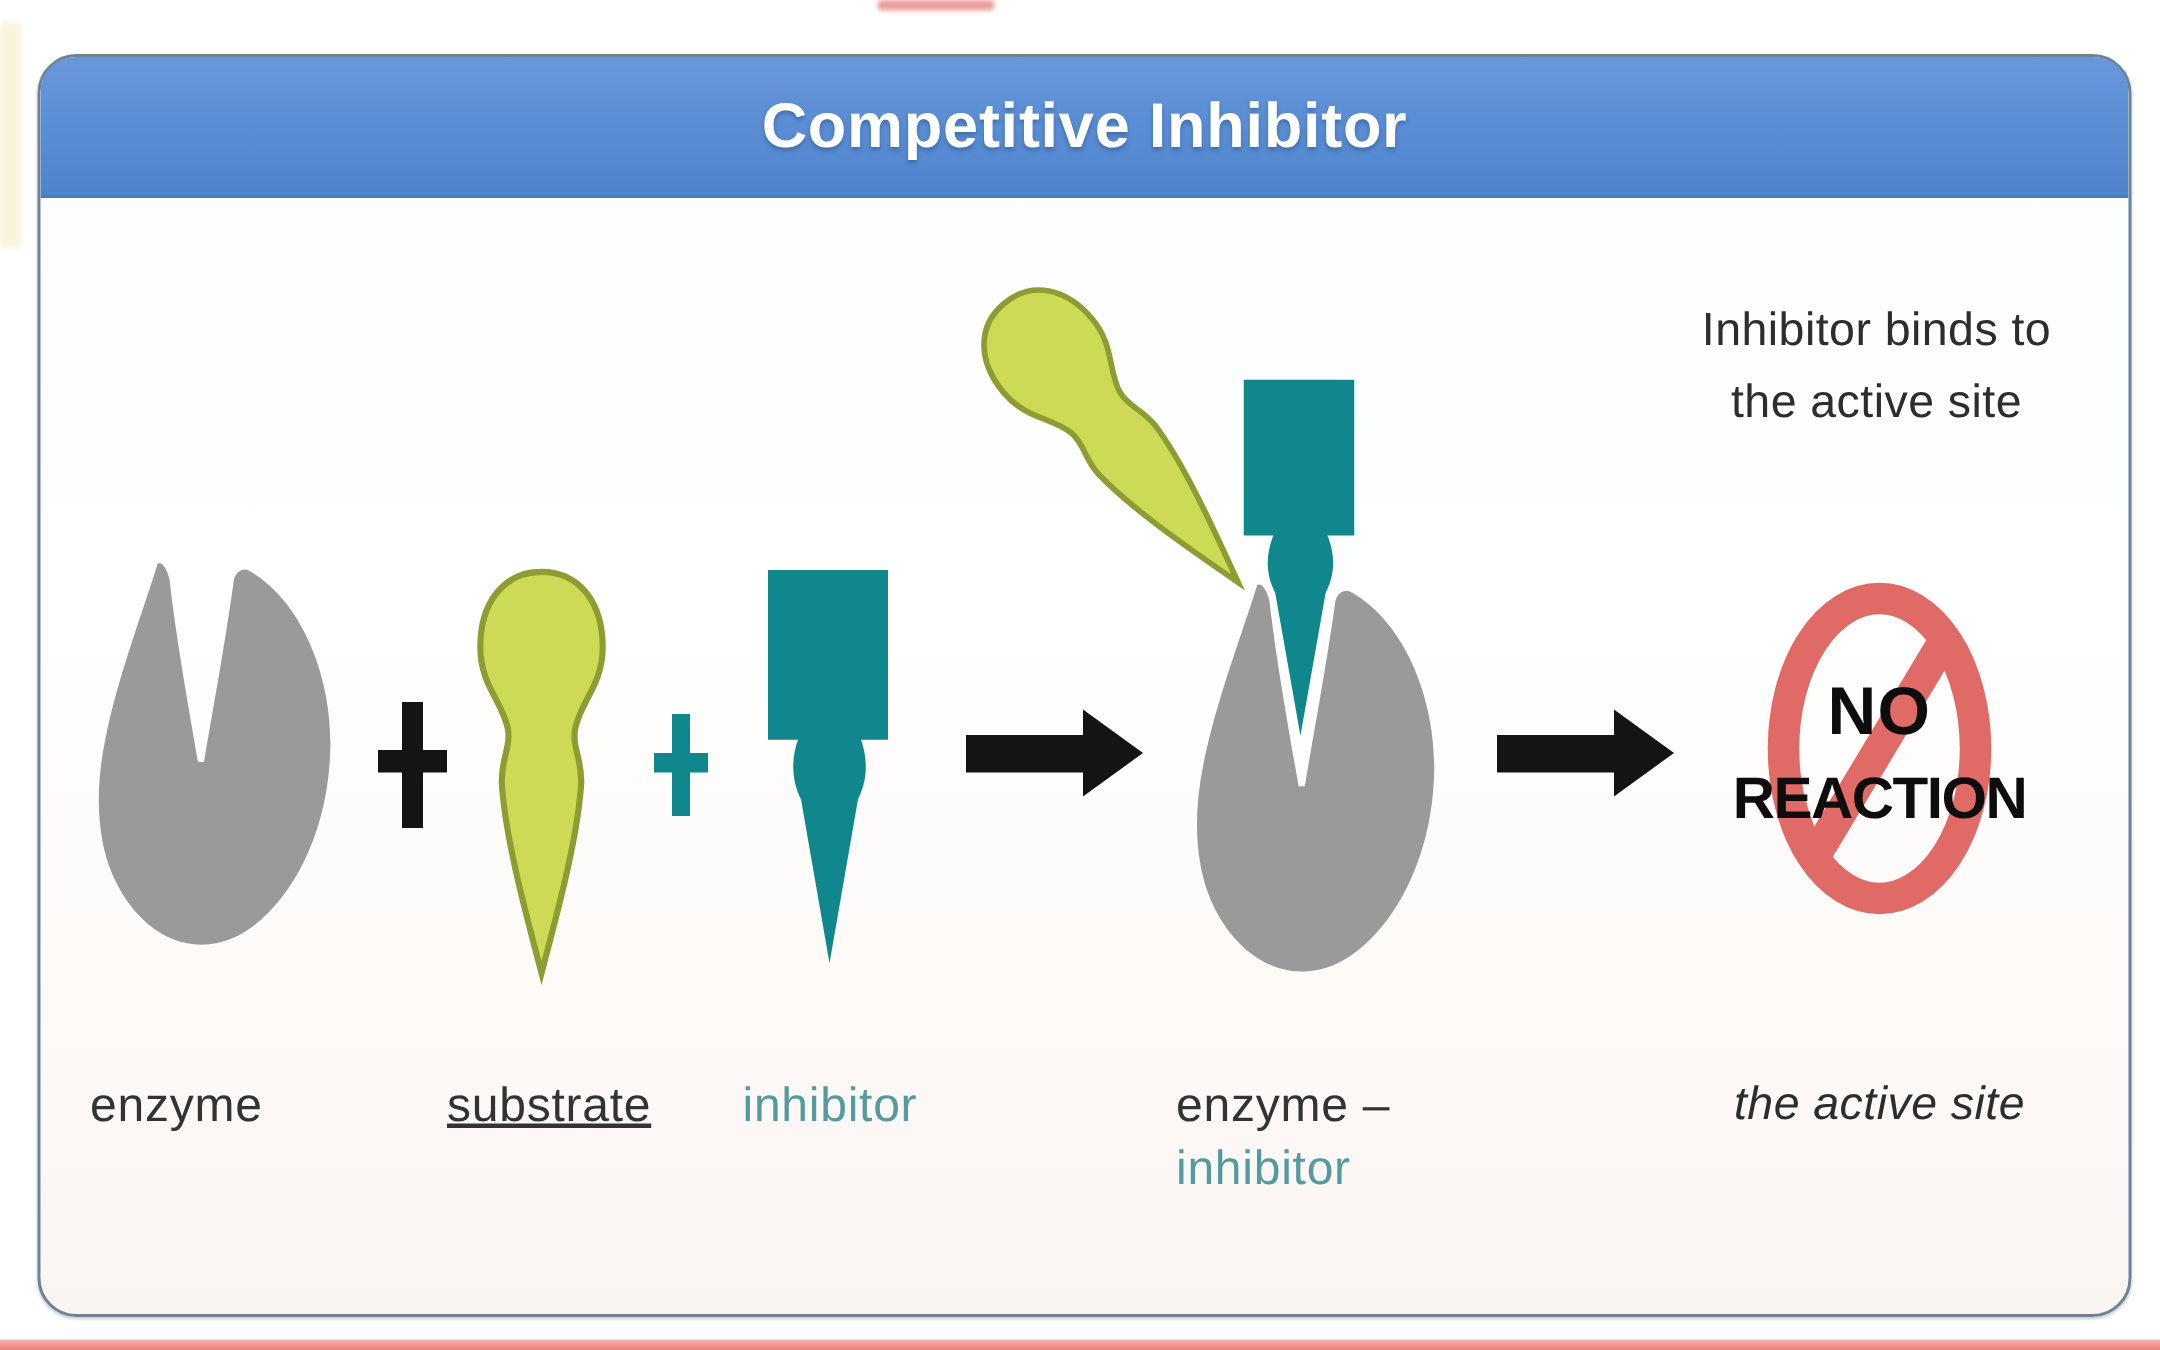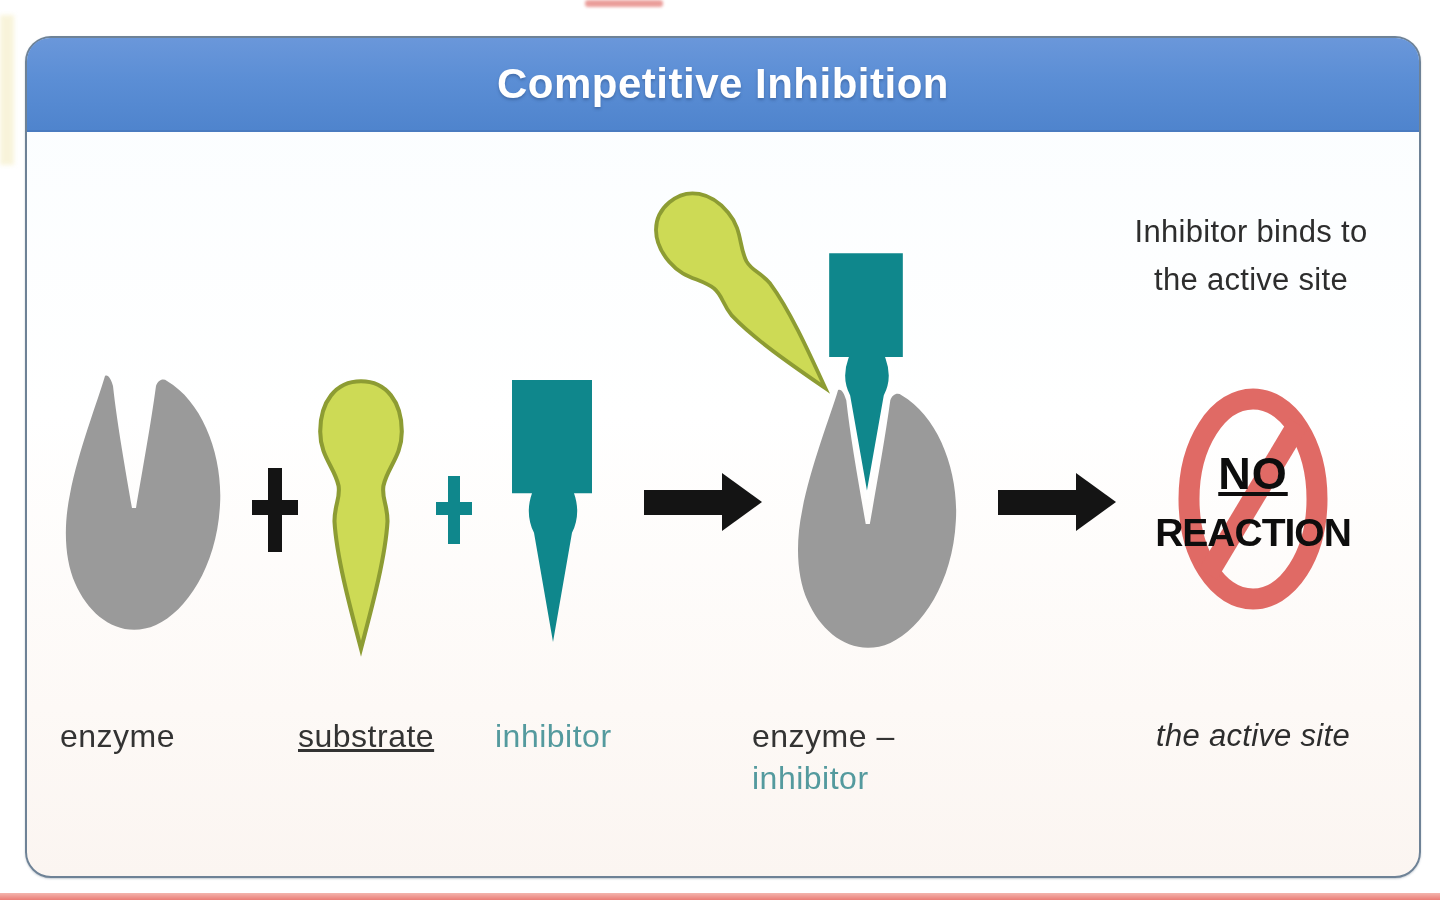--- a/index.html
+++ b/index.html
@@ -43,35 +43,35 @@
   }
   .teal-text{color:var(--label-teal,#549a9e);}
   .annotation{
     position:absolute;text-align:center;font-size:31px;line-height:48px;
     color:#2d2d2d;letter-spacing:.3px;
   }
   .annotation.italic{font-style:italic;}
   .no-text{
     position:absolute;text-align:center;color:#0d0d0d;font-weight:800;
   }
-  .no-line1{font-size:45px;letter-spacing:1px;text-decoration:underline;}
+  .no-line1{font-size:45px;letter-spacing:1px;}
   .no-line2{font-size:39px;letter-spacing:-1px;}
 </style>
 </head>
 <body>
 
 <div>
 
   <div class="artifact-top"></div>
   <div class="artifact-left"></div>
   <div class="artifact-bottom"></div>
 
   <div class="card">
     <div class="header">
-      <span class="title">Competitive Inhibition</span>
+      <span class="title">Competitive Inhibitor</span>
     </div>
   </div>
 
   <svg class="abs" style="left:60px;top:368px;" width="166" height="264" viewBox="0 0 166 264" preserveAspectRatio="none">
     <path style="fill:var(--enzyme-gray)" d="M45,8 C38,32 18,84 10,126 C3,160 5,192 15,215 C30,250 62,272 96,257
          C127,243 157,197 160,137 C163,88 143,34 107,13 C103,10 98,12 96,18
          C91,55 82,105 76,140 L72,140 C66,105 57,55 53,18 C51,11 48,6 45,8 Z"></path>
   </svg>
 
   <svg class="abs" style="left:252px;top:468px;" width="46" height="84" viewBox="0 0 46 84">
@@ -124,26 +124,26 @@
     <ellipse cx="75" cy="111" rx="64" ry="100" fill="none" style="stroke:var(--prohibition-red)" stroke-width="21"></ellipse>
     <line x1="30" y1="186" x2="120" y2="36" style="stroke:var(--prohibition-red)" stroke-width="21"></line>
   </svg>
   <div class="no-text no-line1" style="left:1173px;top:448px;width:160px;">NO</div>
   <div class="no-text no-line2" style="left:1145px;top:511px;width:216px;">REACTION</div>
 
   <div class="label" style="left:60px;top:718px;width:166px;">enzyme</div>
   <div class="label" style="left:298px;top:718px;width:128px;text-decoration:underline;">substrate</div>
   <div class="label teal-text" style="left:495px;top:718px;width:118px;">inhibitor</div>
 
-  <div class="label" style="left:752px;top:715px;width:256px;line-height:42px;">
+  <div class="label" style="left:784px;top:715px;width:256px;line-height:42px;">
     <span>enzyme</span>
     <span>–</span><span class="teal-text">inhibitor</span>
   </div>
 
-  <div class="annotation" style="left:1118px;top:208px;width:266px;">
+  <div class="annotation" style="left:1118px;top:196px;width:266px;">
     <div>Inhibitor binds to</div>
     <div>the active site</div>
   </div>
 
   <div class="annotation italic" style="left:1118px;top:712px;width:270px;">
     <div>the active site</div>
   </div>
 
 </div>
 

